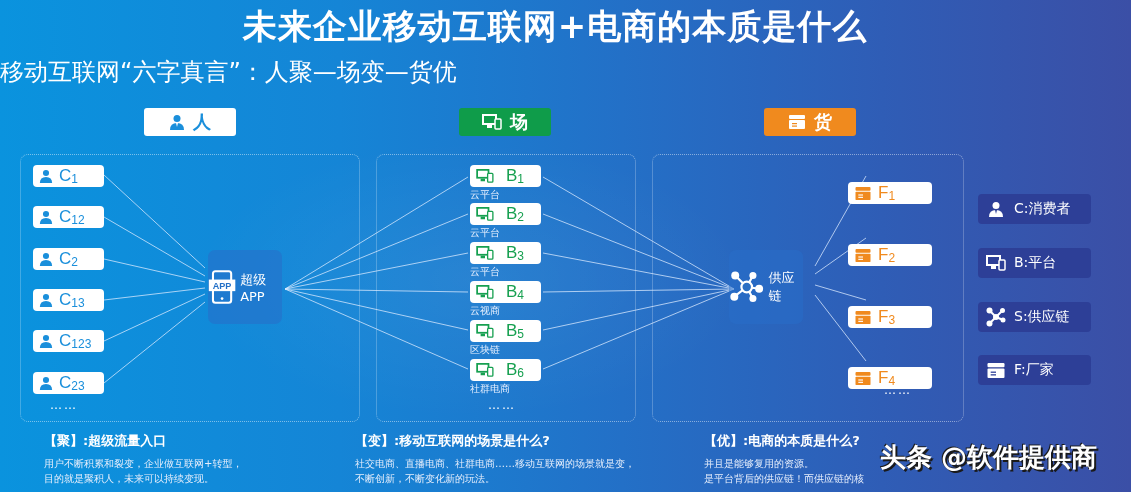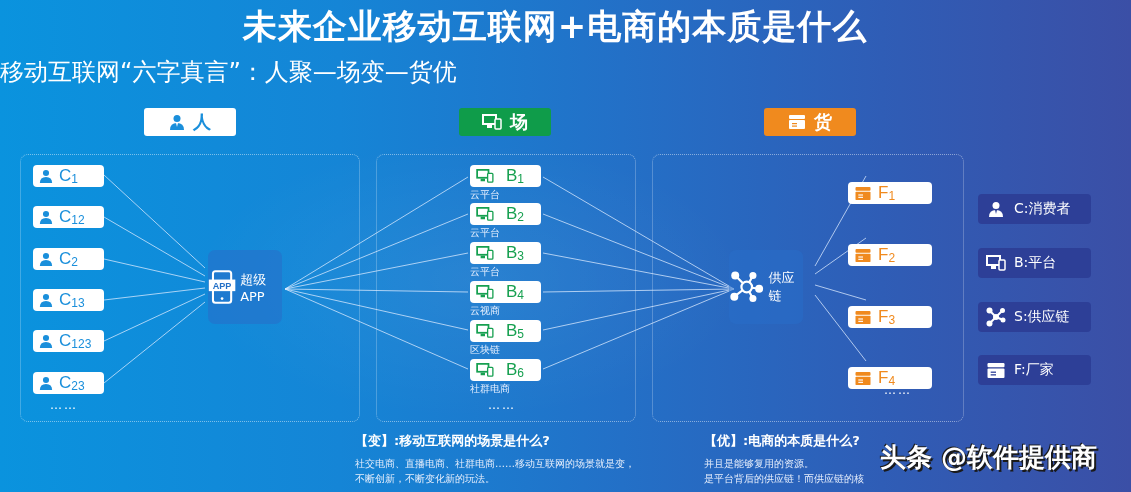--- a/index.html
+++ b/index.html
@@ -311,20 +311,27 @@
           <circle cx="20" cy="20" r="6" fill="#fff"></circle>
           <circle cx="7" cy="7" r="6" fill="#fff"></circle>
           <circle cx="33" cy="7" r="5" fill="#fff"></circle>
           <circle cx="34" cy="26" r="5" fill="#fff"></circle>
           <circle cx="7" cy="33" r="6" fill="#fff"></circle>
         </svg>
       </span>
     <span>S:供应链</span>
   </div>
 
+  <div class="desc" style="left:44px">
+    <div class="h">【聚】:超级流量入口</div>
+    <div class="b">
+        <div>用户不断积累和裂变，企业做互联网+转型，</div>
+        <div>目的就是聚积人，未来可以持续变现。</div>
+      </div>
+  </div>
   <div class="desc" style="left:355px">
     <div class="h">【变】:移动互联网的场景是什么?</div>
     <div class="b">
         <div>社交电商、直播电商、社群电商……移动互联网的场景就是变，</div>
         <div>不断创新，不断变化新的玩法。</div>
       </div>
   </div>
   <div class="desc" style="left:704px">
     <div class="h">【优】:电商的本质是什么?</div>
     <div class="b">

